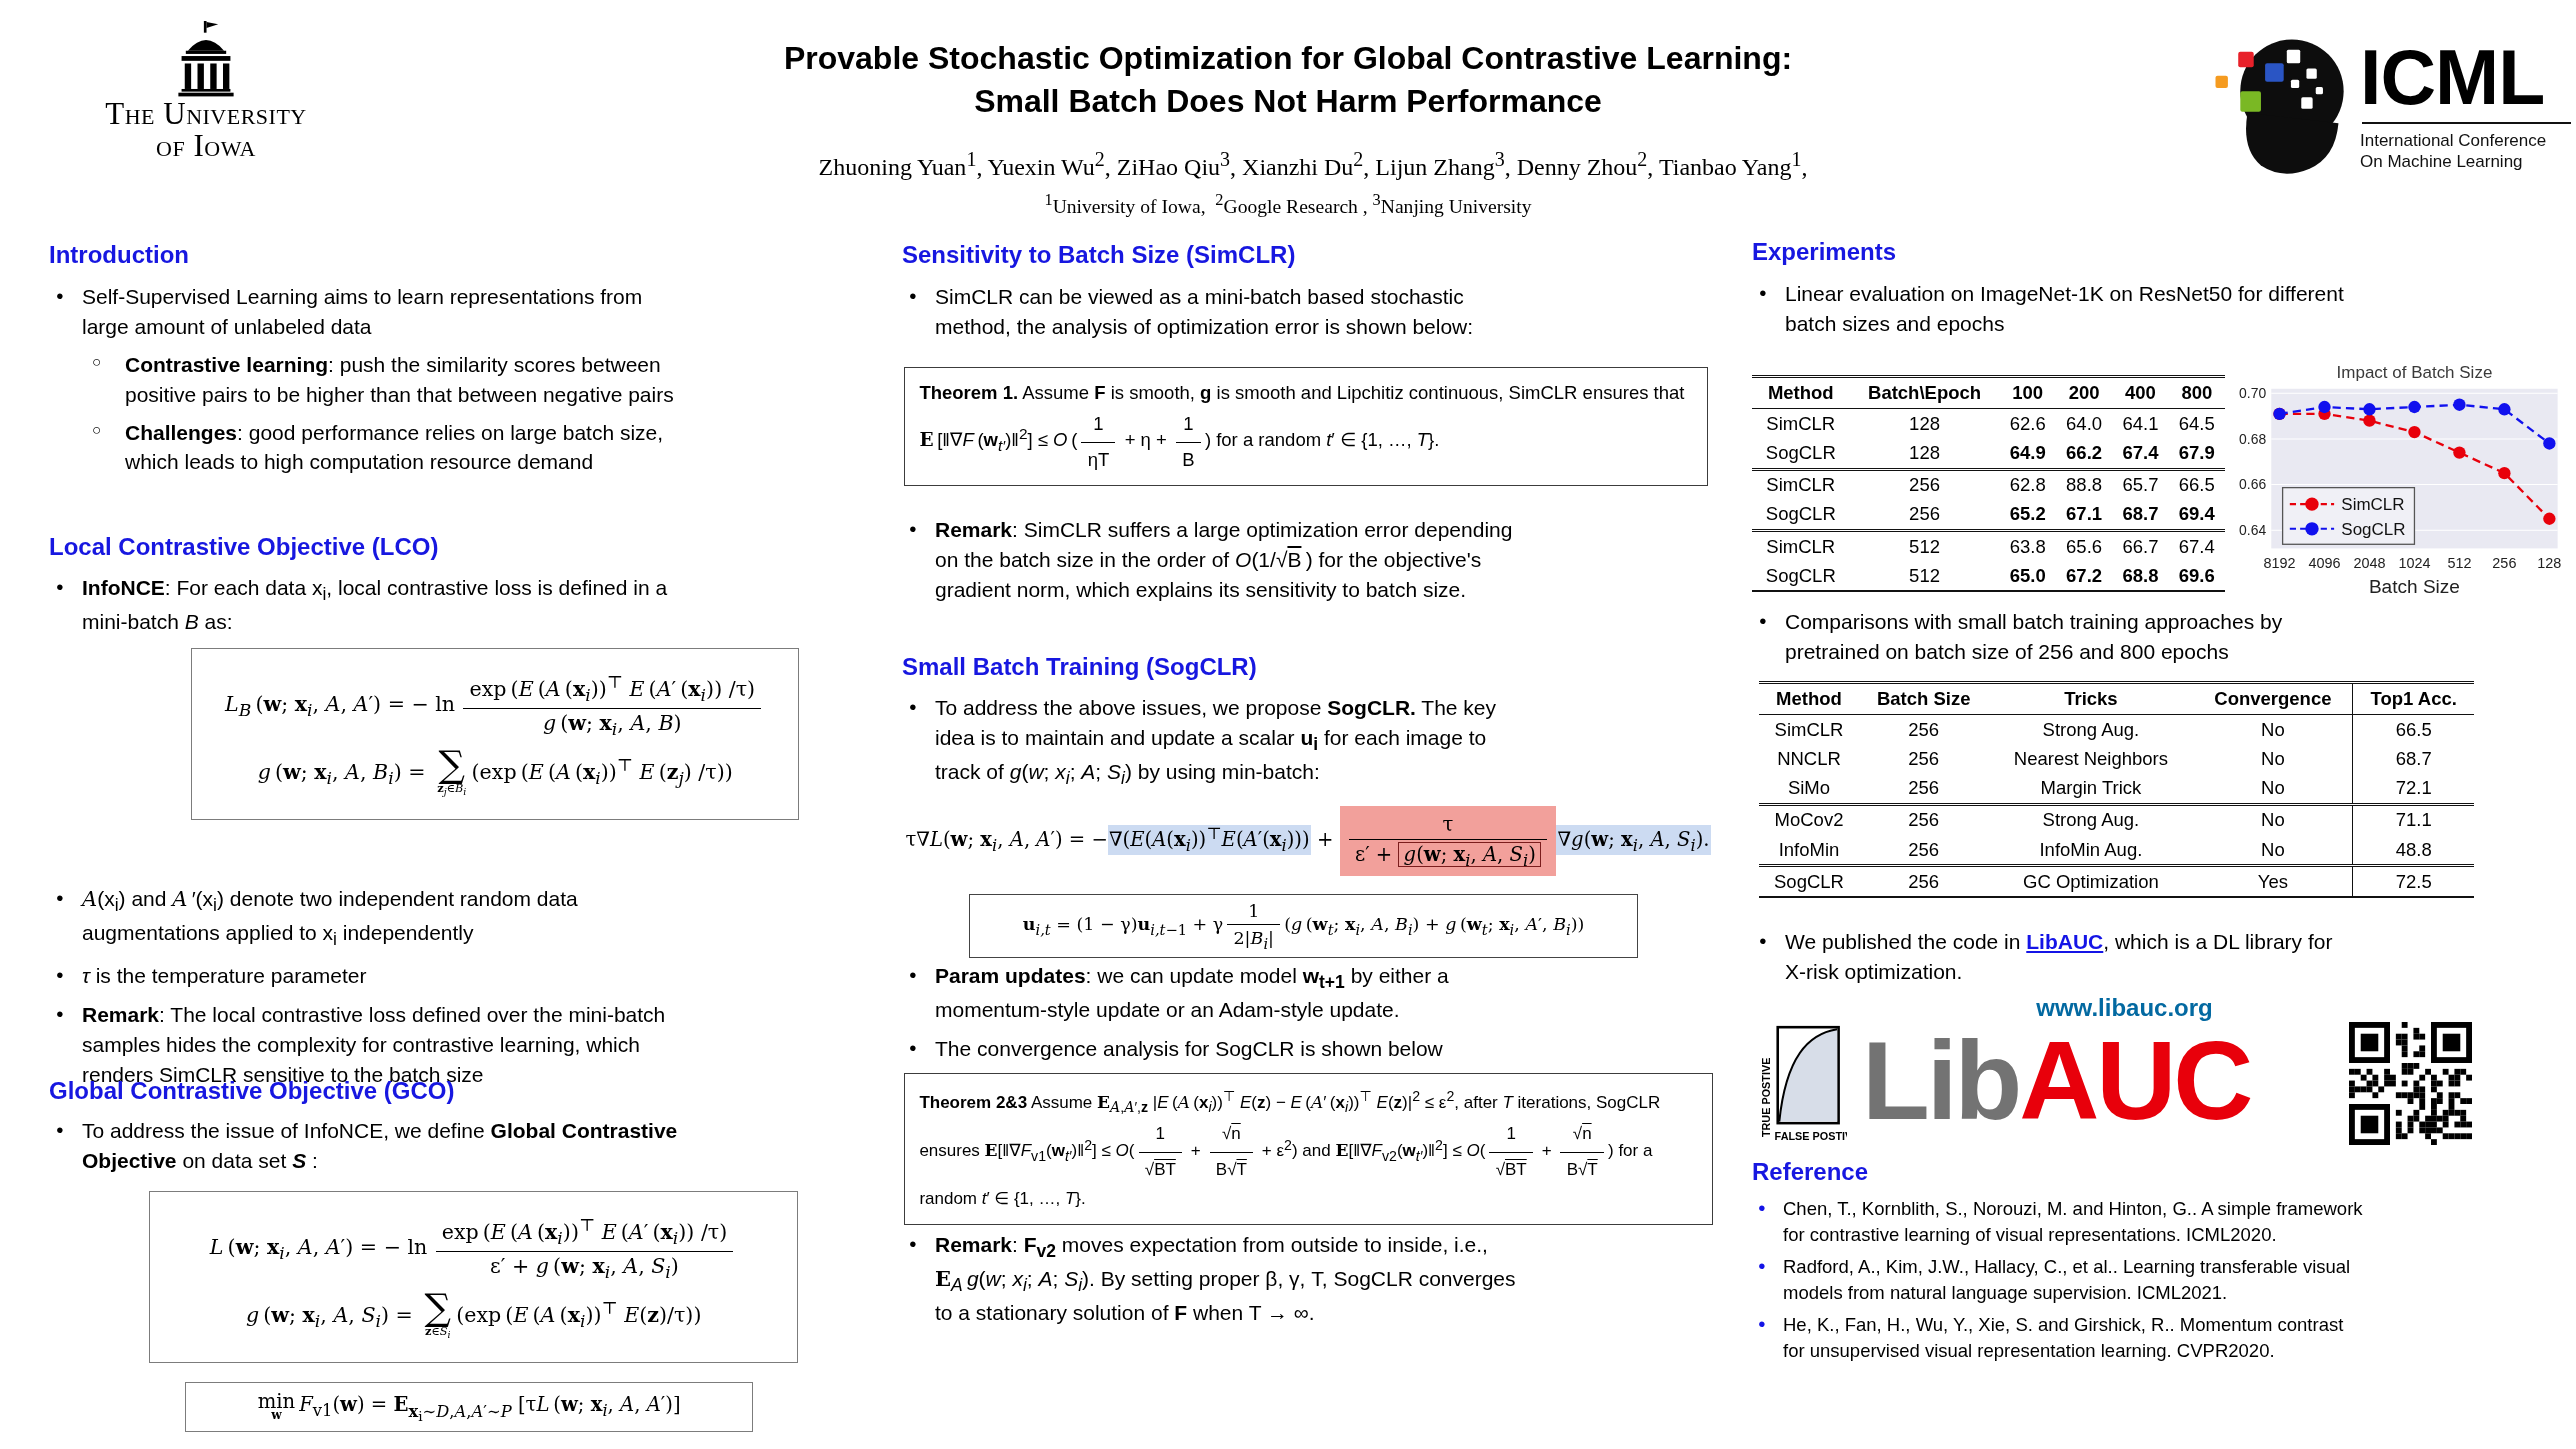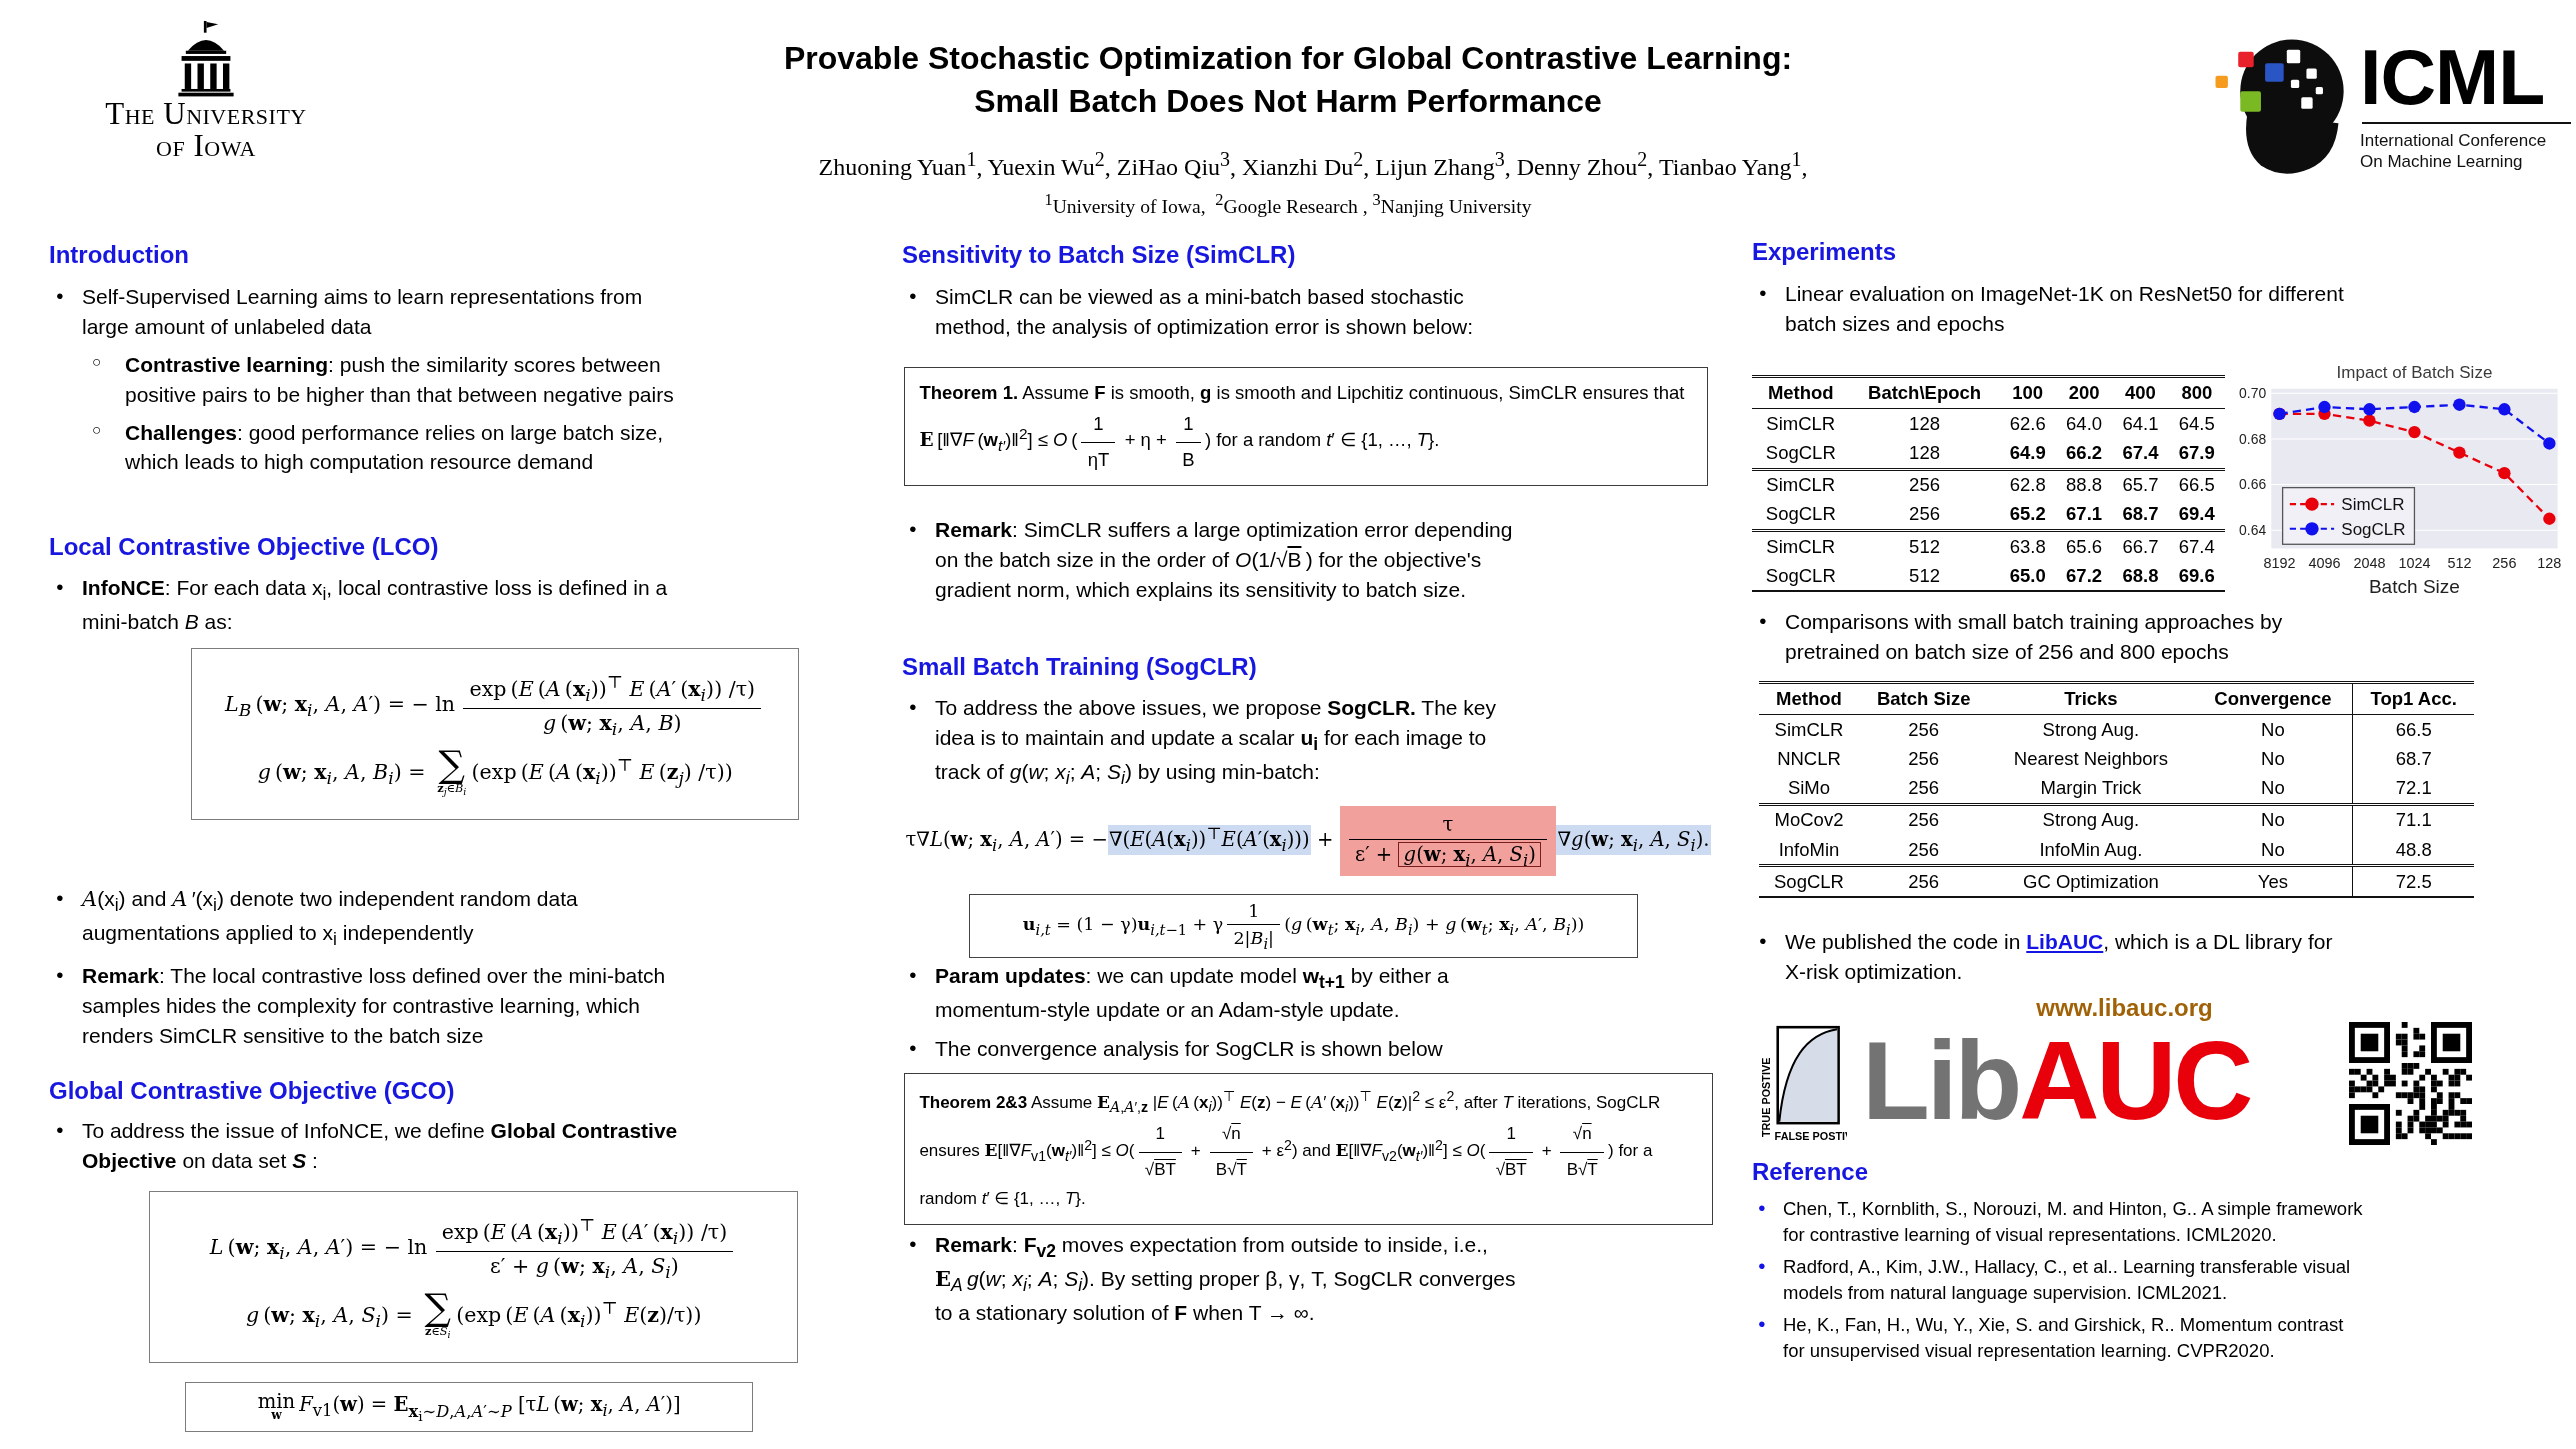--- a/index.html
+++ b/index.html
@@ -49,21 +49,21 @@
   .authors{font-family:"Liberation Serif","DejaVu Serif",serif;font-size:24px;text-align:center;}
   .affil{font-family:"Liberation Serif","DejaVu Serif",serif;font-size:19.6px;text-align:center;}
   .iowa-text{font-family:"Liberation Serif","DejaVu Serif",serif;font-variant:small-caps;
              font-size:31px;line-height:1.05;text-align:center;letter-spacing:0.5px;}
   .icml-word{font-size:77px;font-weight:900;letter-spacing:-1px;line-height:1;}
   .icml-sub{font-size:17px;line-height:1.25;color:#111;}
   
   .lib-word{font-size:111px;font-weight:bold;letter-spacing:-3.1px;line-height:1;}
   .lib-gray{color:#737373;}
   .lib-red{color:#e8000b;}
-  .url{font-size:24px;font-weight:bold;color:#a16207;}
+  .url{font-size:24px;font-weight:bold;color:#0369a1;}
   
   .ref-li{position:relative;padding-left:31px;font-size:18.5px;line-height:1.38;margin-bottom:7.2px;}
   .ref-li::before{content:"\2022";position:absolute;left:6.2px;top:-2.1px;color:#1414e6;font-size:20.6px;}
 </style>
 </head>
 <body>
 
 <div class="abs" style="left:67px;top:20.6px;width:278px;">
   <svg width="88" height="77" viewBox="0 0 160 145" style="display:block;margin:0 auto;">
     <rect x="76" y="0" width="5" height="22" fill="#000"></rect>
@@ -127,20 +127,21 @@
         <span class="num">exp (<i>E</i> (<span class="cal">A</span> (<b>x</b><sub><i>i</i></sub>))<sup>⊤</sup> <i>E</i> (<span class="cal">A</span>′ (<b>x</b><sub><i>i</i></sub>)) /τ)</span>
         <span class="den"><i>g</i> (<b>w</b>; <b>x</b><sub><i>i</i></sub>, <span class="cal">A</span>, <span class="cal">B</span>)</span>
       </span></div>
   <div class="mrow"><i>g</i> (<b>w</b>; <b>x</b><sub><i>i</i></sub>, <span class="cal">A</span>, <span class="cal">B</span><sub><i>i</i></sub>) = <span class="sum">
         <span class="sig">∑</span>
         <span class="lim"><b>z</b><sub><i>j</i></sub>∈<span class="cal">B</span><sub><i>i</i></sub></span>
       </span>(exp (<i>E</i> (<span class="cal">A</span> (<b>x</b><sub><i>i</i></sub>))<sup>⊤</sup> <i>E</i> (<b>z</b><sub><i>j</i></sub>) /τ))</div>
 </div>
 <div class="abs" style="left:49px;top:884px;width:835px;">
   <div class="li"><span class="cal">A</span>(x<sub>i</sub>) and <span class="cal">A</span> ′(x<sub>i</sub>) denote two independent random data<br>augmentations applied to x<sub>i</sub> independently</div>
+  <div class="li gap"><i>τ</i> is the temperature parameter</div>
   <div class="li gap"><b>Remark</b>: The local contrastive loss defined over the mini-batch<br>samples hides the complexity for contrastive learning, which<br>renders SimCLR sensitive to the batch size</div>
 </div>
 
 <div class="abs sec-h" style="left:49px;top:1077px;">Global Contrastive Objective (GCO)</div>
 <div class="abs" style="left:49px;top:1116px;width:824px;">
   <div class="li">To address the issue of InfoNCE, we define <b>Global Contrastive<br>Objective</b> on data set <b><i>S</i></b> :</div>
 </div>
 <div class="abs mathbox" style="left:149px;top:1191px;width:631px;">
   <div class="mrow"><i>L</i> (<b>w</b>; <b>x</b><sub><i>i</i></sub>, <span class="cal">A</span>, <span class="cal">A</span>′) = − ln <span class="frac">
         <span class="num">exp (<i>E</i> (<span class="cal">A</span> (<b>x</b><sub><i>i</i></sub>))<sup>⊤</sup> <i>E</i> (<span class="cal">A</span>′ (<b>x</b><sub><i>i</i></sub>)) /τ)</span>

